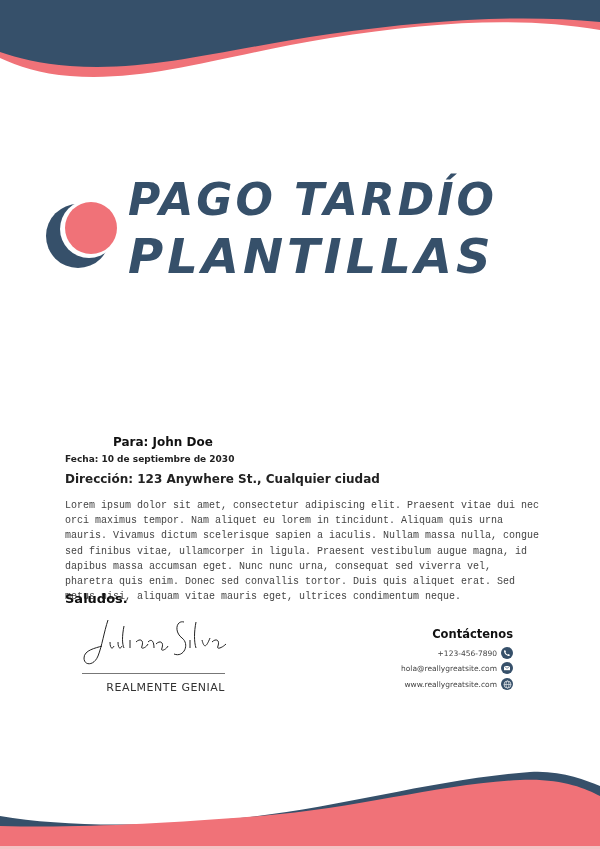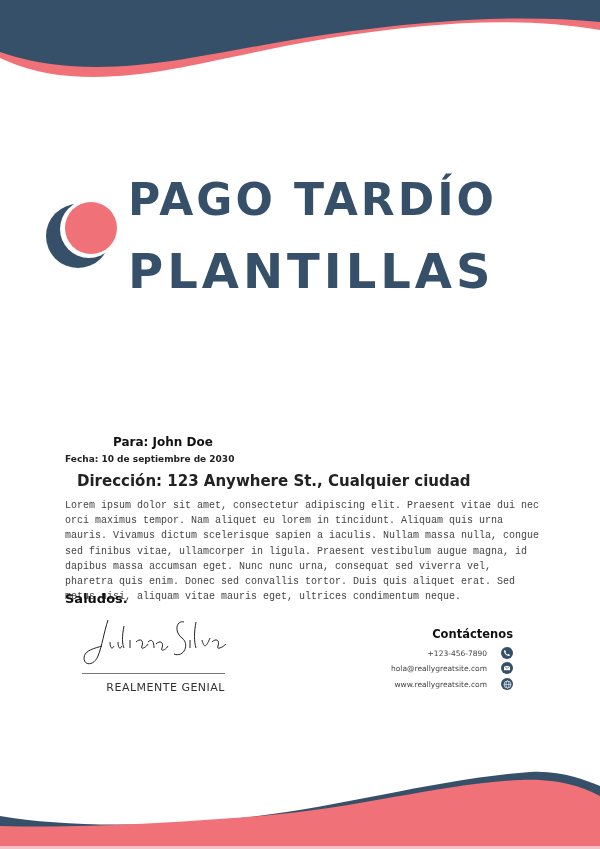--- a/index.html
+++ b/index.html
@@ -1,33 +1,33 @@
 <!DOCTYPE html>
 <html><head>
 <meta charset="utf-8">
 <style>
   html, body { margin:0; padding:0; }
   body { width:600px; height:849px; background:#ffffff; position:relative; overflow:hidden; font-family:"DejaVu Sans", sans-serif; color:#222; }
   .wave { position:absolute; left:0; width:600px; }
   .wave-top { top:0; height:90px; }
   .wave-bottom { top:760px; height:89px; }
   .logo { position:absolute; left:46px; top:196px; width:76px; height:76px; }
-  .title { position:absolute; left:128px; top:172px; color:#36506a; font-family:"DejaVu Sans", sans-serif; font-weight:bold; letter-spacing:3px; line-height:56px; }
+  .title { position:absolute; left:128px; top:172px; color:#36506a; font-family:"DejaVu Sans", sans-serif; font-weight:bold; letter-spacing:3px; line-height:56px;font-style:italic; }
   .title .l1 { font-size:44px; display:block; }
-  .title .l2 { font-size:48px; display:block; letter-spacing:4px;margin-top:15px; }
+  .title .l2 { font-size:48px; display:block; letter-spacing:4px; }
   .recipient { position:absolute; left:65px; top:435px; font-size:12px; font-weight:bold; color:#111;margin-left:48px; }
   .date { position:absolute; left:65px; top:454px; font-size:9px; font-weight:bold; color:#222; }
-  .address { position:absolute; left:77px; top:472px; font-size:15px; font-weight:bold; color:#222; }
+  .address { position:absolute; left:65px; top:472px; font-size:12px; font-weight:bold; color:#222; }
   .body-text { position:absolute; left:65px; top:498px; width:480px; font-size:10px; line-height:15.2px; color:#444;font-family:Liberation Mono, monospace; }
   .closing { position:absolute; left:65px; top:591px; font-size:13px; font-weight:bold; color:#111; }
   .signature { position:absolute; left:80px; top:612px; width:150px; height:60px; }
   .sig-line { position:absolute; left:82px; top:673px; width:143px; height:1px; background:#777; }
   .sig-title { position:absolute; left:82px; top:681px; width:143px; text-align:right; font-size:11px; color:#333; letter-spacing:0.5px; }
   .contact-head { position:absolute; right:87px; top:627px; font-size:11.5px; font-weight:bold; color:#111; }
-  .contact-row { position:absolute; right:87px; display:flex; align-items:center; gap:14px; font-size:7.5px; color:#444; }
+  .contact-row { position:absolute; right:87px; display:flex; align-items:center; gap:4px; font-size:7.5px; color:#444; }
   .contact-row .ic { width:12px; height:12px; border-radius:50%; background:#36506a; display:inline-flex; align-items:center; justify-content:center; }
 </style>
 </head>
 <body>
 
 <svg class="wave wave-top" viewBox="0 0 600 90" preserveAspectRatio="none">
   <path d="M0,0 L600,0 L600,30 C520,16 430,22 330,38 C220,56 150,82 70,76 C40,74 18,66 0,58 Z" fill="#f07278"></path>
   <path d="M0,0 L600,0 L600,22 C520,14 430,20 330,34 C220,50 150,72 70,66 C40,64 18,58 0,52 Z" fill="#36506a"></path>
 </svg>
 

